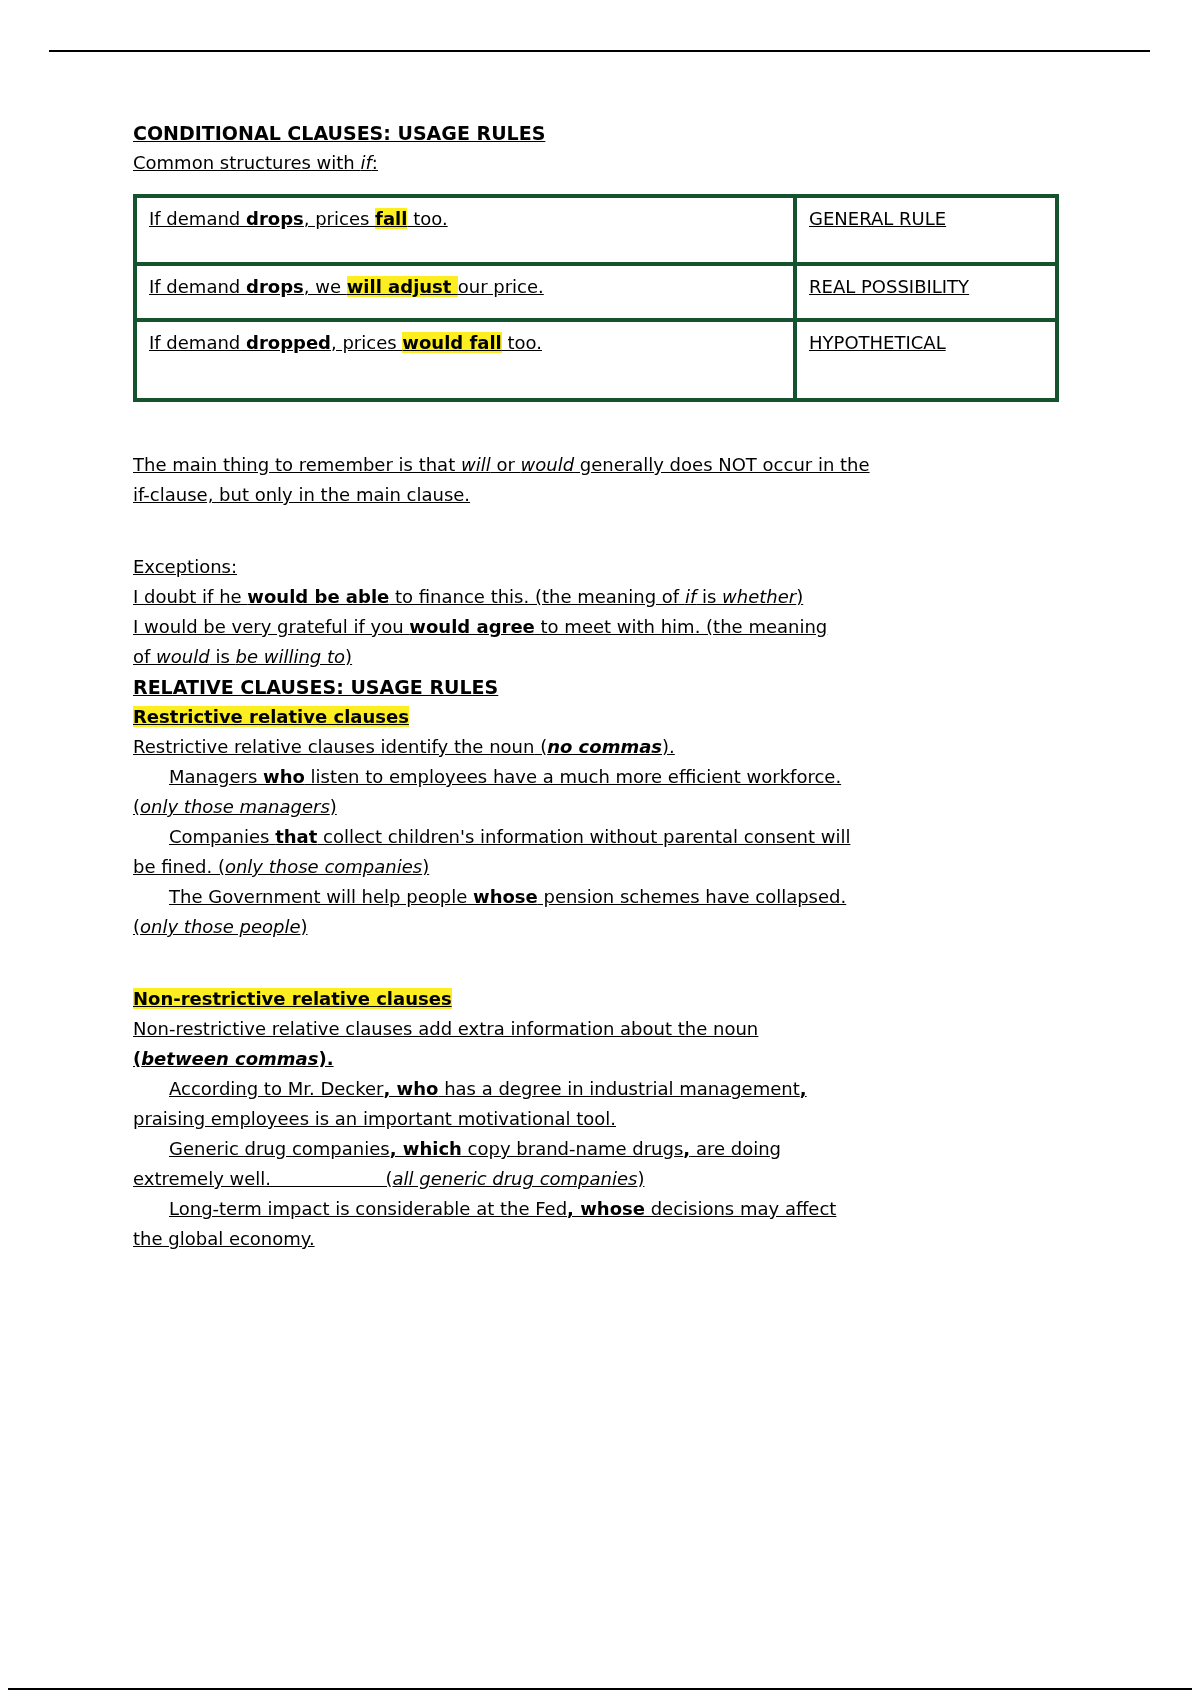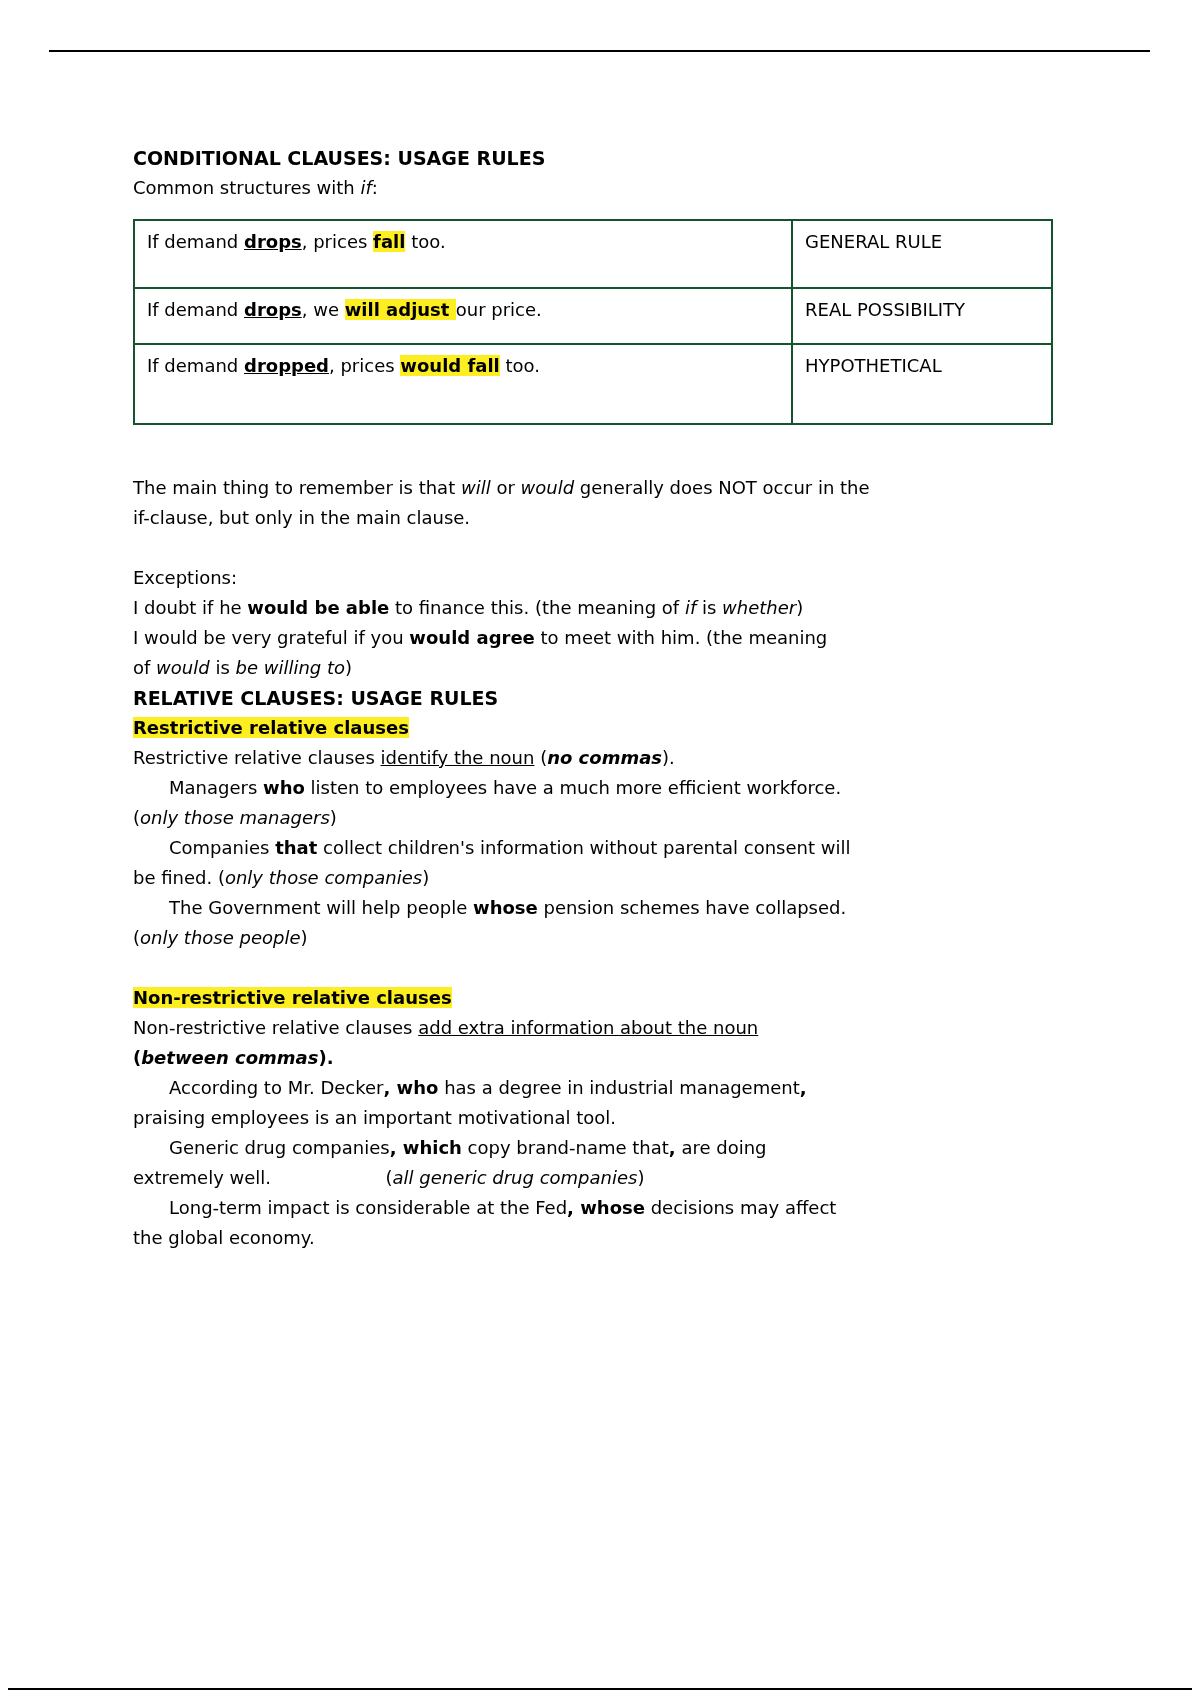--- a/index.html
+++ b/index.html
@@ -11,44 +11,44 @@
     color: #000000;
     font-family: "DejaVu Sans", "Liberation Sans", sans-serif;
     font-size: 18px;
     line-height: 30px;
     overflow: hidden;
   }
   .rule { position: absolute; border: none; border-top: 2px solid #000; margin: 0; }
   .rule-top { top: 50px; left: 49px; width: 1101px; }
   .rule-bottom { top: 1688px; left: 8px; width: 1184px; }
 
-  .content { position: absolute; left: 133px; top: 143px; width: 950px; }
+  .content { position: absolute; left: 133px; top: 118px; width: 950px; text-decoration: underline; }
 
   h1.section-title {
     font-size: 19px;
     line-height: 30px;
     font-weight: bold;
     margin: 0;
   }
   p { margin: 0; }
   .runs { white-space: pre-wrap; }
   .mt16 { }
-  .mt30 { margin-top: 30px; }
+  .mt30 { margin-top: 42px; }
   .mt42 { margin-top: 48px; }
   .mt60 { margin-top: 60px; }
   .indent { text-indent: 36px; }
 
   table.cond-table {
     border-collapse: collapse;
     width: 870px;
     margin-top: 16px;
     table-layout: fixed;
   }
   table.cond-table td {
-    border: 2px solid #14532d;
+    border: 4px solid #14532d;
     vertical-align: top;
     padding: 6px 10px 6px 12px;
     line-height: 30px;
     white-space: pre-wrap;
   }
   td.cell-example { width: 634px; }
   td.cell-label   { width: 236px; }
   tr.row-a { height: 68px; }
   tr.row-b { height: 56px; }
   tr.row-c { height: 80px; }
@@ -96,19 +96,19 @@
 
     <p class="mt16"><span class="b h">Restrictive relative clauses</span></p>
     <p class="runs"><span>Restrictive relative clauses </span><span class="u">identify the noun</span><span> (</span><span class="b i">no commas</span><span>).</span></p>
     <p class="runs indent"><span>Managers </span><span class="b">who</span><span> listen to employees have a much more efficient workforce.</span><br><span>(</span><span class="i">only those managers</span><span>)</span></p>
     <p class="runs indent"><span>Companies </span><span class="b">that</span><span> collect children's information without parental consent will</span><br><span>be fined. (</span><span class="i">only those companies</span><span>)</span></p>
     <p class="runs indent"><span>The Government will help people </span><span class="b">whose</span><span> pension schemes have collapsed.</span><br><span>(</span><span class="i">only those people</span><span>)</span></p>
 
     <p class="mt30"><span class="b h">Non-restrictive relative clauses</span></p>
     <p class="runs"><span>Non-restrictive relative clauses </span><span class="u">add extra information about the noun</span><br><span class="b">(</span><span class="b i">between commas</span><span class="b">).</span></p>
     <p class="runs indent"><span>According to Mr. Decker</span><span class="b">, who</span><span> has a degree in industrial management</span><span class="b">,</span><br><span>praising employees is an important motivational tool.</span></p>
-    <p class="runs indent"><span>Generic drug companies</span><span class="b">, which</span><span> copy brand-name that</span><span class="b">,</span><span> are doing</span><br><span>extremely well.                    (</span><span class="i">all generic drug companies</span><span>)</span></p>
+    <p class="runs indent"><span>Generic drug companies</span><span class="b">, which</span><span> copy brand-name drugs</span><span class="b">,</span><span> are doing</span><br><span>extremely well.                    (</span><span class="i">all generic drug companies</span><span>)</span></p>
     <p class="runs indent"><span>Long-term impact is considerable at the Fed</span><span class="b">, whose</span><span> decisions may affect</span><br><span>the global economy.</span></p>
 
   </div>
 
   <hr class="rule rule-bottom">
 </div>
 
 </body></html>

